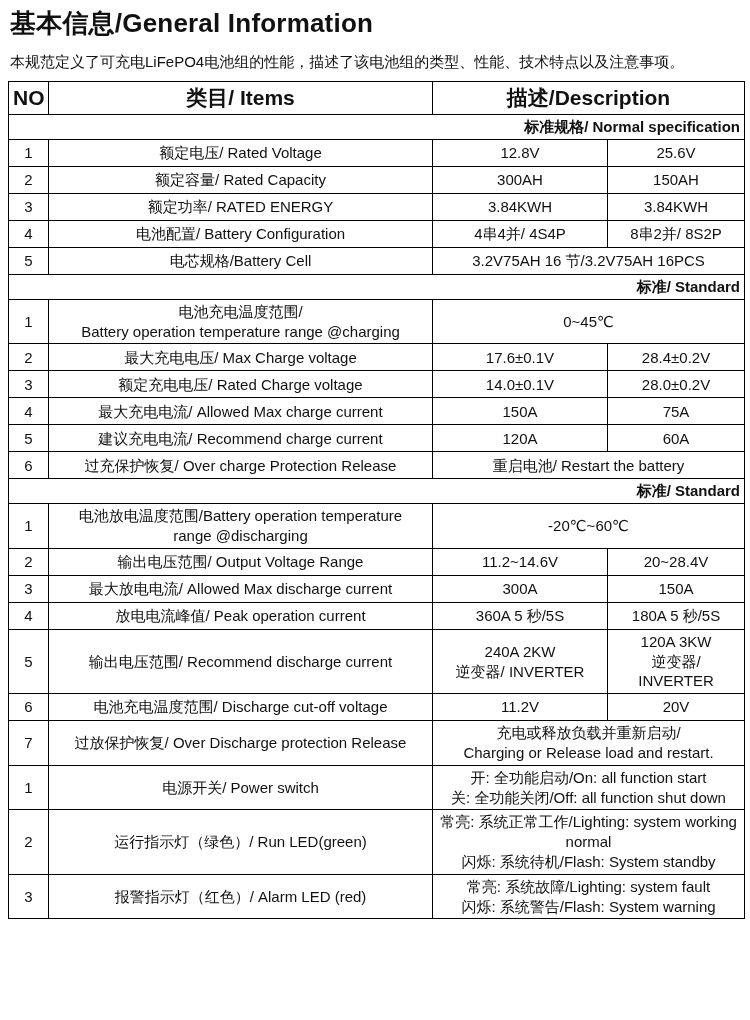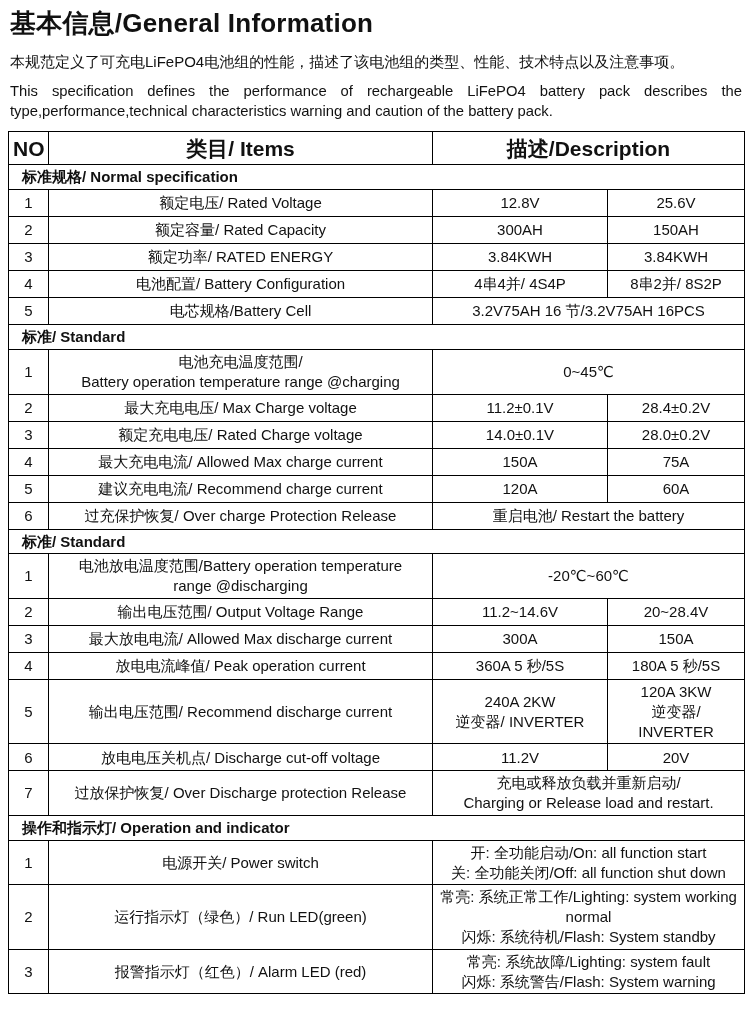--- a/index.html
+++ b/index.html
@@ -46,35 +46,34 @@
     font-size: 15px;
     text-align: center;
     vertical-align: middle;
     padding: 2px 4px;
     white-space: pre-line;
     line-height: 1.32;
     overflow: hidden;
     box-sizing: border-box;
   }
   tr.r-head td { font-weight: bold; height: 33px; font-size: 21px; }
-  tr.r-sec td  { text-align: left; font-weight: bold; padding-left: 13px; height: 21px; font-size: 15px; }
+  tr.r-sec td  { text-align: right; font-weight: bold; padding-left: 13px; height: 21px; font-size: 15px; }
   tr.r-std td  { height: 27px; }
   tr.r-tall td { height: 39px; }
   tr.r-mid td  { height: 43px; }
   tr.r-op td   { height: 43px; }
   td.small { font-size: 12px; line-height: 1.75; padding: 1px 2px; margin-left: 15px; }
 </style>
 </head>
 <body>
 
 <div class="page">
 
   <div class="h1">基本信息/General Information</div>
   <div class="intro-zh">本规范定义了可充电LiFePO4电池组的性能，描述了该电池组的类型、性能、技术特点以及注意事项。</div>
-  <div class="intro-en">This specification defines the performance of rechargeable LiFePO4 battery pack describes the type,performance,technical characteristics warning and caution of the battery pack.</div>
 
   <table class="spec">
     <colgroup>
       <col style="width:40px">
         <col style="width:384px">
         <col style="width:175px">
         <col style="width:137px">
     </colgroup>
 
     <tbody>
@@ -122,21 +121,21 @@
     </tr>
     <tr class="r-tall">
       <td>1</td>
       <td>电池充电温度范围/
 Battery operation temperature range @charging</td>
       <td colspan="2">0~45℃</td>
     </tr>
     <tr class="r-std">
       <td>2</td>
       <td>最大充电电压/ Max Charge voltage</td>
-      <td>11.2±0.1V</td>
+      <td>17.6±0.1V</td>
       <td>28.4±0.2V</td>
     </tr>
     <tr class="r-std">
       <td>3</td>
       <td>额定充电电压/ Rated Charge voltage</td>
       <td>14.0±0.1V</td>
       <td>28.0±0.2V</td>
     </tr>
     <tr class="r-std">
       <td>4</td>
@@ -186,34 +185,31 @@
     <tr class="r-mid">
       <td>5</td>
       <td>输出电压范围/ Recommend discharge current</td>
       <td>240A 2KW
 逆变器/ INVERTER</td>
       <td>120A 3KW
 逆变器/ INVERTER</td>
     </tr>
     <tr class="r-std">
       <td>6</td>
-      <td>放电电压关机点/ Discharge cut-off voltage</td>
+      <td>电池充电温度范围/ Discharge cut-off voltage</td>
       <td>11.2V</td>
       <td>20V</td>
     </tr>
     <tr class="r-tall">
       <td>7</td>
       <td>过放保护恢复/ Over Discharge protection Release</td>
       <td colspan="2">充电或释放负载并重新启动/
 Charging or Release load and restart.</td>
     </tr>
 
-    <tr class="r-sec">
-      <td colspan="4">操作和指示灯/ Operation and indicator</td>
-    </tr>
     <tr class="r-op">
       <td>1</td>
       <td>电源开关/ Power switch</td>
       <td colspan="2" class="small">开: 全功能启动/On: all function start
 关: 全功能关闭/Off: all function shut down</td>
     </tr>
     <tr class="r-op">
       <td>2</td>
       <td>运行指示灯（绿色）/ Run LED(green)</td>
       <td colspan="2" class="small">常亮: 系统正常工作/Lighting: system working normal

